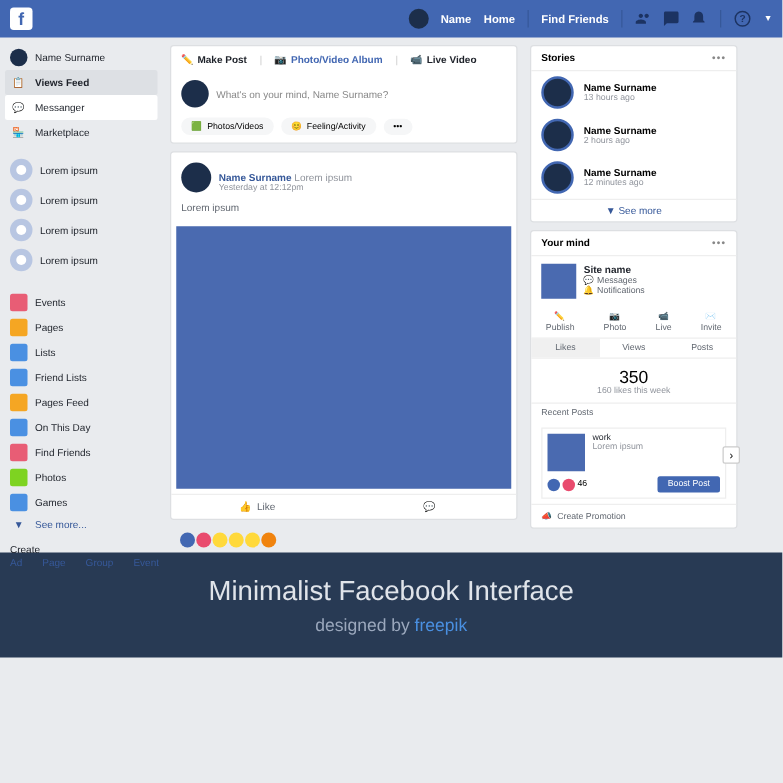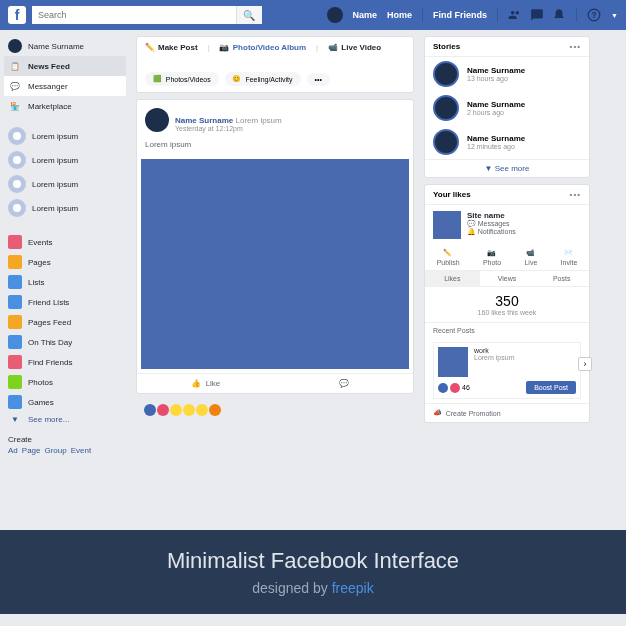--- a/index.html
+++ b/index.html
@@ -7,32 +7,32 @@
 .topbar{background:#4267b2;height:30px;display:flex;align-items:center;padding:0 8px;gap:6px}
 .logo{width:18px;height:18px;background:#fff;border-radius:3px;display:flex;align-items:center;justify-content:center;color:#4267b2;font-weight:bold;font-size:14px}
 .search{flex:0 0 230px;display:flex;background:#fff;border-radius:3px;height:18px}
 .search input{flex:1;border:none;padding:0 6px;font-size:9px;outline:none}
 .search button{width:26px;border:none;background:#f5f6f7;border-left:1px solid #ddd;cursor:pointer;font-size:10px}
 .topnav{display:flex;gap:10px;margin-left:auto;align-items:center;color:#fff;font-size:9px;font-weight:bold}
 .topav{width:16px;height:16px;background:#1c2e4a;border-radius:50%}
 .topicons{display:flex;gap:8px;align-items:center}
 .topicon{width:14px;height:14px;fill:#1c3362}
 .divider{width:1px;height:14px;background:#365899}
-.main{display:flex;height:500px}
+.main{display:flex;height:412px}
 .sidebar{width:130px;padding:6px 4px;font-size:8px;color:#1d2129}
 .side-item{display:flex;align-items:center;gap:6px;padding:3px 4px;border-radius:2px}
 .side-item.sel{background:#dde0e4;font-weight:bold}
 .side-item.sel2{background:#fff}
 .side-av{width:14px;height:14px;border-radius:50%;background:#1c2e4a;flex-shrink:0}
 .side-ic{width:14px;height:14px;border-radius:3px;flex-shrink:0;display:flex;align-items:center;justify-content:center;font-size:8px}
 .side-friend{width:18px;height:18px;border-radius:50%;background:#b8c6e2;flex-shrink:0;display:flex;align-items:center;justify-content:center}
 .side-friend::after{content:"";width:8px;height:8px;background:#fff;border-radius:50%}
 .side-sec{margin-top:12px}
 .side-create{font-size:8px;color:#616770;margin-top:8px;padding:0 4px}
-.side-create a{color:#365899;margin-right:4px}
+.side-create a{color:#365899;margin-right:16px}
 .feed{flex:1;padding:6px;display:flex;flex-direction:column;gap:6px;max-width:290px}
 .card{background:#fff;border:1px solid #dddfe2;border-radius:3px}
 .tabs{display:flex;gap:10px;font-size:8px;font-weight:bold;padding:6px 8px;align-items:center}
 .tab{display:flex;align-items:center;gap:3px}
 .composer{padding:6px 8px}
 .comp-row{display:flex;align-items:center;gap:6px}
 .comp-av{width:22px;height:22px;border-radius:50%;background:#1c2e4a}
 .comp-input{flex:1;font-size:8px;color:#888;padding:4px 0}
 .comp-actions{display:flex;gap:6px;margin-top:8px;align-items:center}
 .chip{background:#f5f6f7;border-radius:12px;padding:3px 8px;font-size:7px;display:flex;align-items:center;gap:4px}
@@ -81,24 +81,20 @@
 .footer h1{font-weight:300;font-size:22px;color:#e0e4ea}
 .footer p{font-size:14px;color:#9ba8bd}
 .footer .fp{color:#4a90e2}
 svg{display:block}
 </style>
 </head>
 <body>
 
 <div class="topbar">
   <div class="logo">f</div>
-  <div class="search">
-    <input placeholder="Search" style="">
-    <button>🔍</button>
-  </div>
   <div class="topnav">
     <div class="topav"></div>
     <span>Name</span>
     <span>Home</span>
     <div class="divider"></div>
     <span>Find Friends</span>
     <div class="divider"></div>
     <div class="topicons">
       <svg class="topicon" viewBox="0 0 24 24">
           <path d="M16 11c1.66 0 3-1.34 3-3s-1.34-3-3-3-3 1.34-3 3 1.34 3 3 3zm-8 0c1.66 0 3-1.34 3-3S9.66 5 8 5 5 6.34 5 8s1.34 3 3 3zm0 2c-2.33 0-7 1.17-7 3.5V19h14v-2.5c0-2.33-4.67-3.5-7-3.5z"></path>
@@ -121,21 +117,21 @@
 
 <div class="main">
   <div class="sidebar">
     <div class="side-item">
       <div class="side-av"></div>
       <span>Name Surname</span>
     </div>
     <div id="side-main">
         <div class="side-item sel">
           <div class="side-ic">📋</div>
-          <span>News Feed</span>
+          <span>Views Feed</span>
         </div>
         <div class="side-item sel2">
           <div class="side-ic">💬</div>
           <span>Messanger</span>
         </div>
         <div class="side-item">
           <div class="side-ic">🏪</div>
           <span>Marketplace</span>
         </div>
       </div>
@@ -217,20 +213,24 @@
             <span>📷</span>
             <span>Photo/Video Album</span>
           </div>
           <span style="color: rgb(221, 221, 221);">|</span>
           <div class="tab" style="color: rgb(29, 33, 41);">
             <span>📹</span>
             <span>Live Video</span>
           </div>
         </div>
       <div class="composer">
+        <div class="comp-row">
+          <div class="comp-av"></div>
+          <div class="comp-input">What's on your mind, Name Surname?</div>
+        </div>
         <div class="comp-actions" id="comp-chips">
         <div class="chip">
               <span>🟩</span>
               <span>Photos/Videos</span>
             </div>
             <div class="chip">
               <span>😊</span>
               <span>Feeling/Activity</span>
             </div>
             <div class="chip">•••</div>
@@ -294,21 +294,21 @@
               <div class="story-name">Name Surname</div>
               <div class="story-time">12 minutes ago</div>
             </div>
           </div>
         </div>
       <div class="seemore">▼ <span>See more</span></div>
     </div>
 
     <div class="card">
       <div class="rc-head">
-          <span>Your likes</span>
+          <span>Your mind</span>
           <span class="dots">•••</span>
         </div>
       <div class="page-head">
         <div class="page-av"></div>
         <div class="page-meta">
           <div class="page-name">Site name</div>
           <div>💬 <span>Messages</span></div>
           <div>🔔 <span>Notifications</span></div>
         </div>
       </div>

